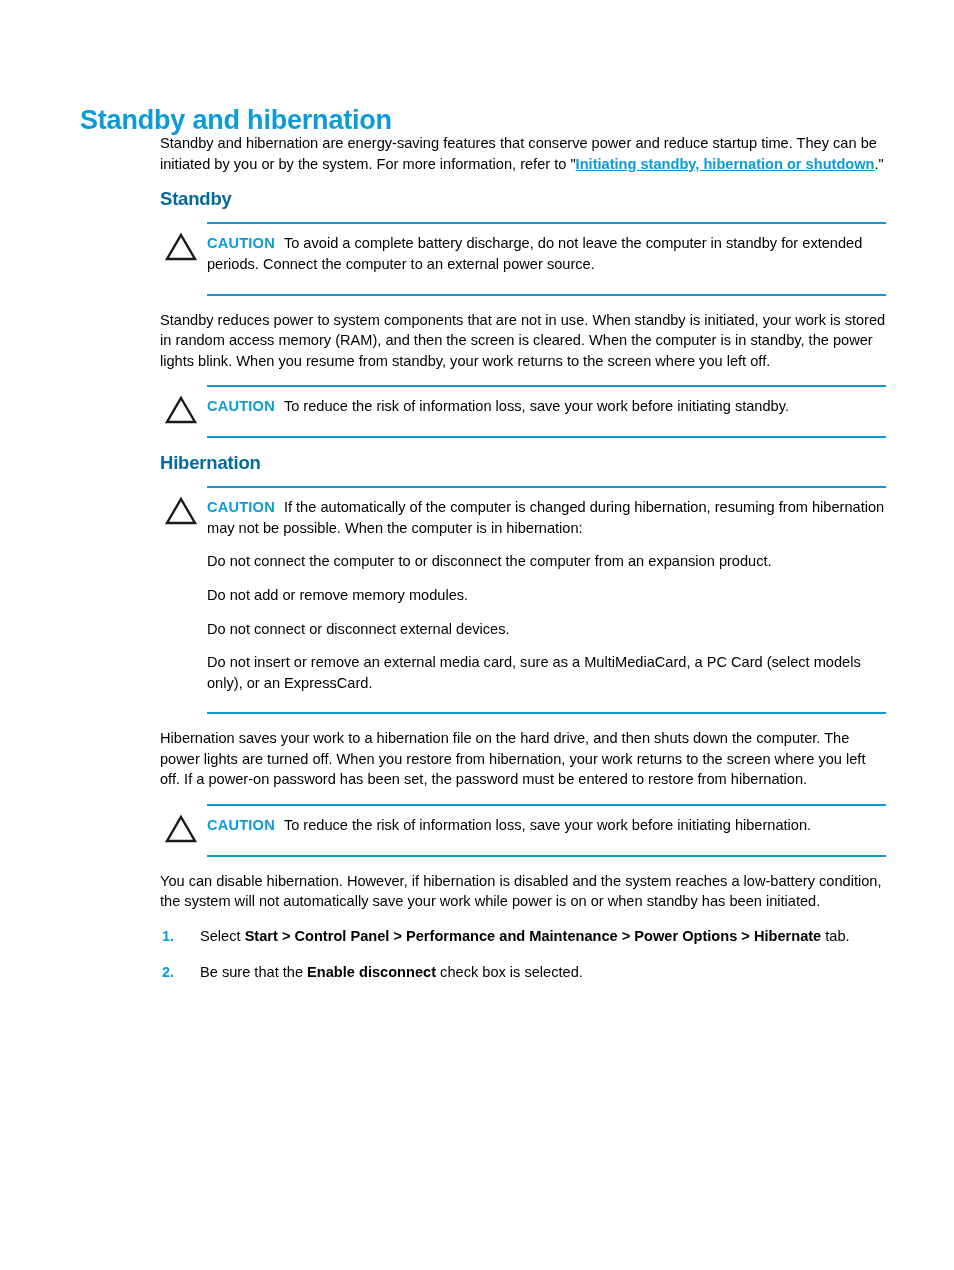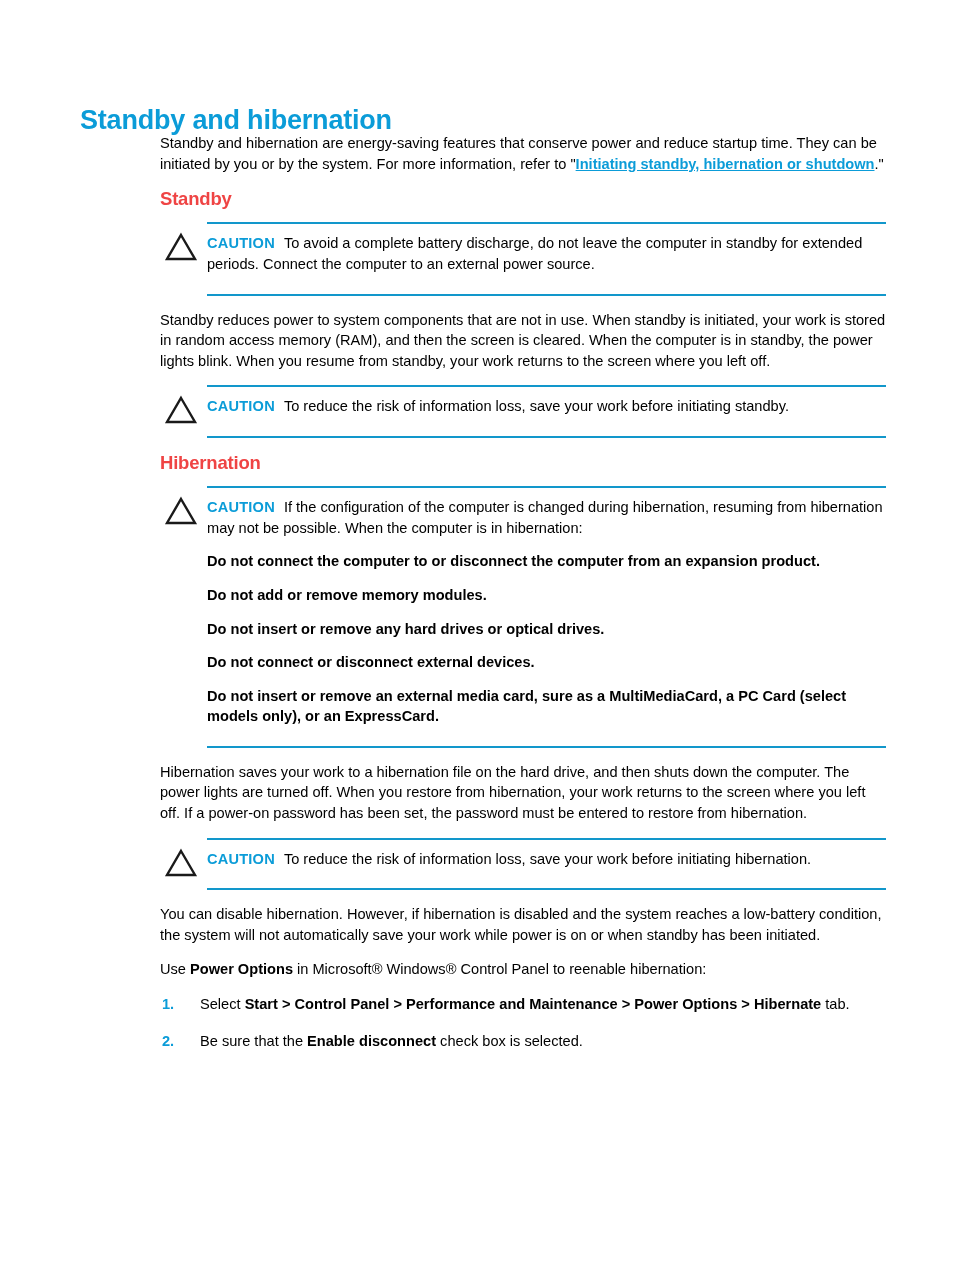--- a/index.html
+++ b/index.html
@@ -53,21 +53,21 @@
   a.xref {
     color: #0b9cd8;
     text-decoration: underline;
     font-weight: bold;
   }
 
   h2.section-heading {
     margin: 14px 0 8px 0;
     font-size: 18.5px;
     font-weight: bold;
-    color: #ef4444;
+    color: #0369a1;
     line-height: 1.2;
     letter-spacing: -0.2px;
   }
   h2.section-heading.first { margin-top: 14px; }
 
   
   .caution {
     position: relative;
     margin: 12px 0 14px 0;
     padding-left: 47px;
@@ -95,21 +95,20 @@
     color: #0b9cd8;
     font-weight: bold;
     letter-spacing: 0.2px;
   }
   .caution-gap { display: inline-block; width: 9px; }
 
   
   .caution-body p.sub {
     margin-top: 13px;
     padding-left: 0;
-    font-weight: bold;
   }
 
   
   ol.steps {
     list-style: none;
     margin: 14px 0 0 0;
     padding: 0;
   }
   ol.steps li {
     position: relative;
@@ -190,45 +189,43 @@
 
     <h2 class="section-heading">Hibernation</h2>
 
     <div class="caution">
       <span class="caution-icon">
         <svg width="34" height="30" viewBox="0 0 34 30" aria-hidden="true">
           <polygon points="17,3 31,27 3,27" fill="none" stroke="#1a1a1a" stroke-width="2.4" stroke-linejoin="miter"></polygon>
         </svg>
       </span>
       <div class="caution-body">
-        <p><span class="caution-label">CAUTION</span><span class="caution-gap"></span><span>If the configuration of the computer is changed during hibernation, resuming from hibernation may not be possible. When the computer is in hibernation:</span></p>
+        <p><span class="caution-label">CAUTION</span><span class="caution-gap"></span><span>If the automatically of the computer is changed during hibernation, resuming from hibernation may not be possible. When the computer is in hibernation:</span></p>
         <p class="sub">Do not connect the computer to or disconnect the computer from an expansion product.</p>
         <p class="sub">Do not add or remove memory modules.</p>
-        <p class="sub">Do not insert or remove any hard drives or optical drives.</p>
         <p class="sub">Do not connect or disconnect external devices.</p>
         <p class="sub">Do not insert or remove an external media card, sure as a MultiMediaCard, a PC Card (select models only), or an ExpressCard.</p>
       </div>
     </div>
 
     <p class="body-text">Hibernation saves your work to a hibernation file on the hard drive, and then shuts down the computer. The power lights are turned off. When you restore from hibernation, your work returns to the screen where you left off. If a power-on password has been set, the password must be entered to restore from hibernation.</p>
 
     <div class="caution">
       <span class="caution-icon">
         <svg width="34" height="30" viewBox="0 0 34 30" aria-hidden="true">
           <polygon points="17,3 31,27 3,27" fill="none" stroke="#1a1a1a" stroke-width="2.4" stroke-linejoin="miter"></polygon>
         </svg>
       </span>
       <div class="caution-body">
         <p><span class="caution-label">CAUTION</span><span class="caution-gap"></span><span>To reduce the risk of information loss, save your work before initiating hibernation.</span></p>
       </div>
     </div>
 
     <p class="body-text">You can disable hibernation. However, if hibernation is disabled and the system reaches a low-battery condition, the system will not automatically save your work while power is on or when standby has been initiated.</p>
 
-    <p class="body-text tight"><span>Use </span><b>Power Options</b><span> in Microsoft® Windows® Control Panel to reenable hibernation:</span></p>
 
     <ol class="steps">
       <li><span class="num">1.</span><span>Select </span><b>Start &gt; Control Panel &gt; Performance and Maintenance &gt; Power Options &gt; Hibernate</b><span> tab.</span></li>
       <li><span class="num">2.</span><span>Be sure that the </span><b>Enable disconnect</b><span> check box is selected.</span></li>
     </ol>
 
   </div>
 
   <div class="footer">
     <span class="left">ENWW</span>

